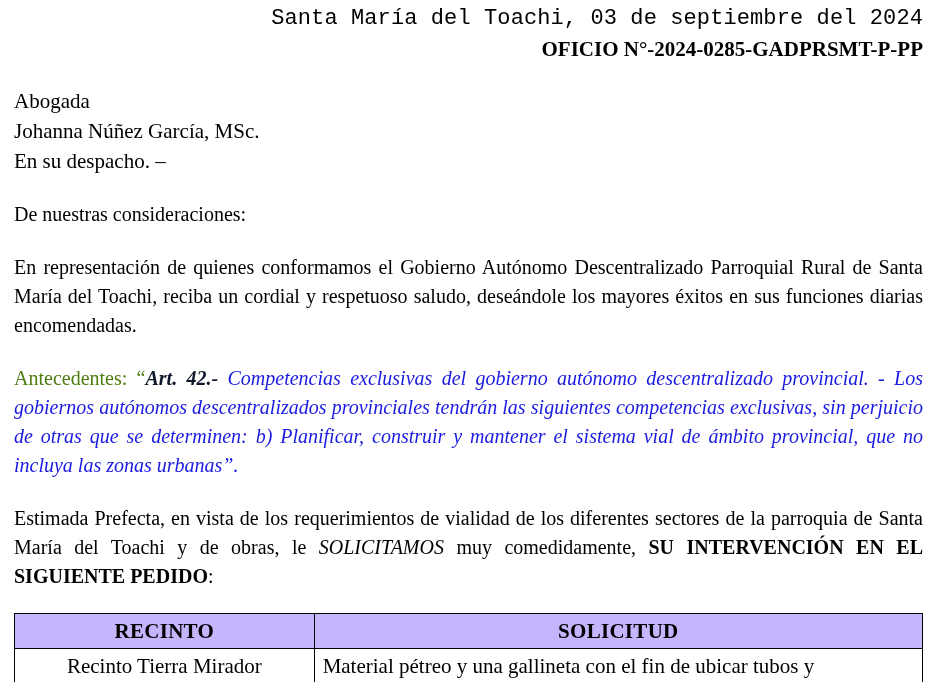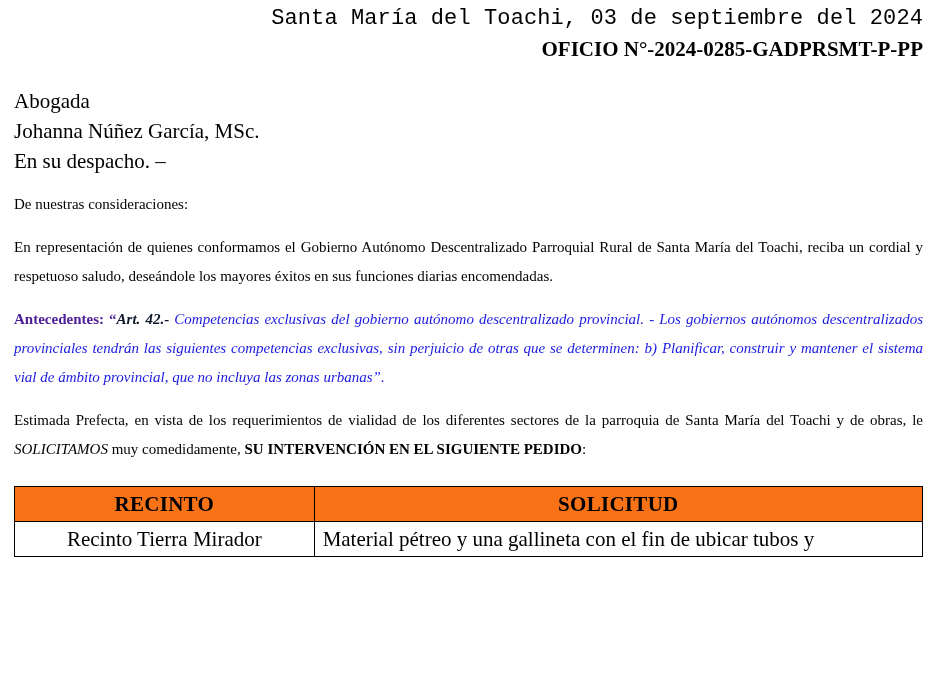--- a/index.html
+++ b/index.html
@@ -46,57 +46,56 @@
   .addressee .bold {
     font-weight: bold;
   }
   .spell-underline {
     text-decoration-style: wavy;
     text-decoration-color: #d23b2f;
     text-decoration-thickness: 1px;
     text-align: center;
   }
   .para {
-    font-size: 15px;
+    font-size: 20px;
     line-height: 29px;
     text-align: justify;
-    margin-top: 14px;
+    margin-top: 24px;
   }
   .quote {
     color: #1a1ae0;
     font-style: italic;
   }
   .quote-bold {
     color: #0f172a;
     font-style: italic;
     font-weight: bold;
   }
   .quote-lead {
-    color: #4c1d95;
+    color: #4d7c0f;
     font-style: normal;
-    font-weight: bold;
   }
   .italic { font-style: italic; }
   .bold { font-weight: bold; }
 
   table.pedido {
     width: 100%;
     border-collapse: collapse;
     margin-top: 22px;
     table-layout: fixed;
   }
   table.pedido th, table.pedido td {
     border: 1px solid #000000;
     font-size: 21px;
     line-height: 28px;
     padding: 3px 8px;
     vertical-align: top;
   }
   table.pedido th {
-    background: #f97316;
+    background: #c4b5fd;
     text-align: center;
     font-weight: bold;
     font-variant: small-caps;
     letter-spacing: 0.3px;
   }
   table.pedido td.recinto {
     text-align: center;
   }
   table.pedido td.solicitud {
     text-align: justify;

